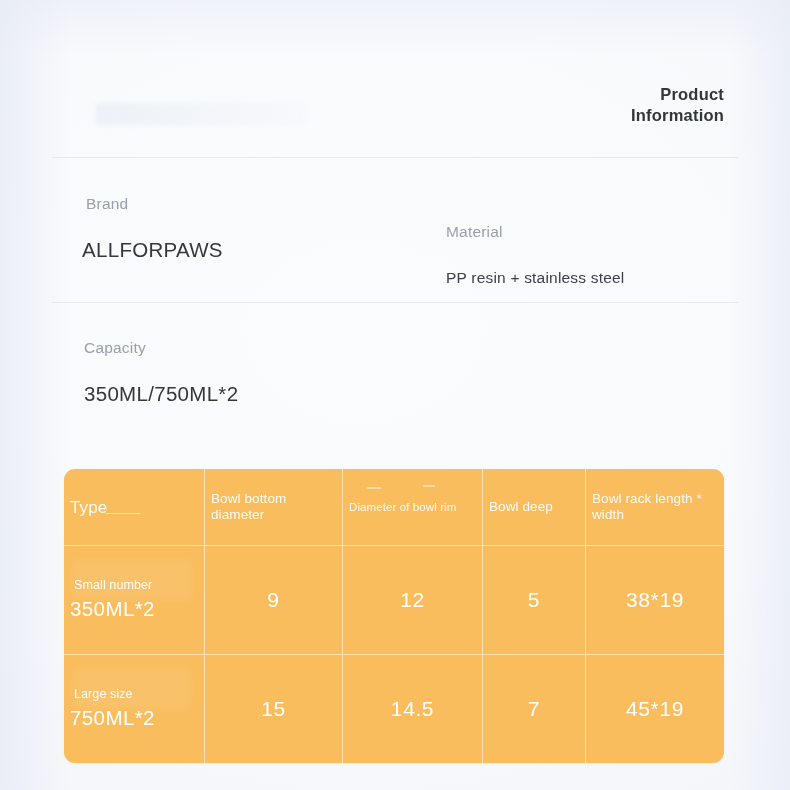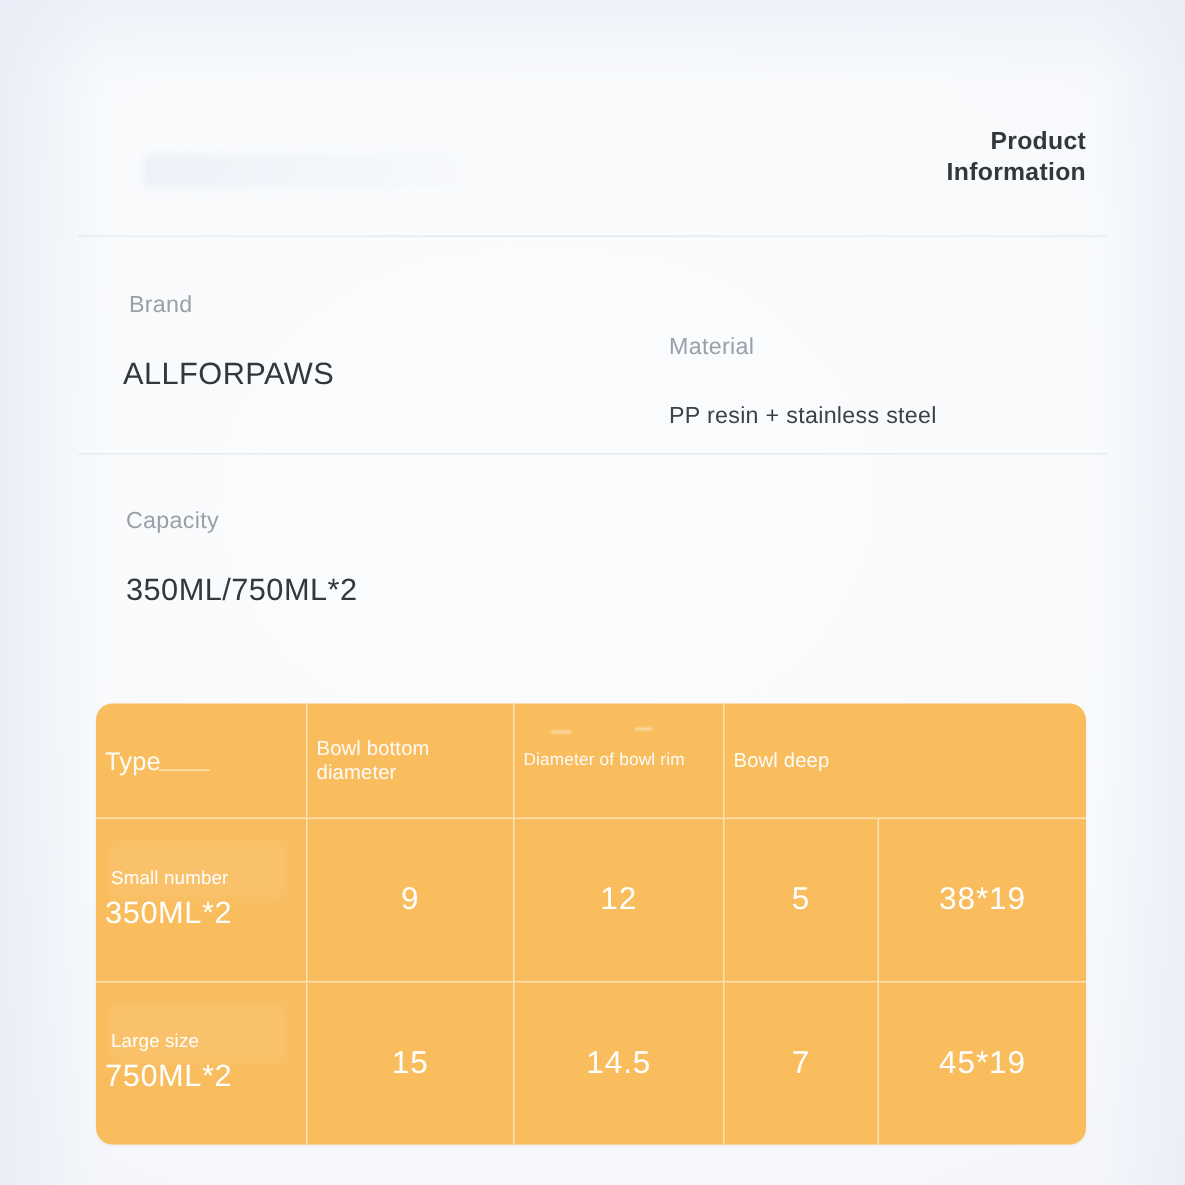--- a/index.html
+++ b/index.html
@@ -290,20 +290,23 @@
         <span class="th-text">Bowl bottom diameter</span>
       </div>
       <div class="tcell c2">
         <span class="smudge s1"></span>
         <span class="smudge s2"></span>
         <span class="th-text tiny">Diameter of bowl rim</span>
       </div>
       <div class="tcell c3">
         <span class="th-text">Bowl deep</span>
       </div>
+      <div class="tcell c4">
+        <span class="th-text">Bowl rack length * width</span>
+      </div>
     </div>
 
     <div class="trow body">
       <div class="tcell c0">
         <span class="cell-wash"></span>
         <span class="type-sub">Small number</span>
         <span class="type-main">350ML*2</span>
       </div>
       <div class="tcell c1 num">
         <span class="num-text">9</span>

